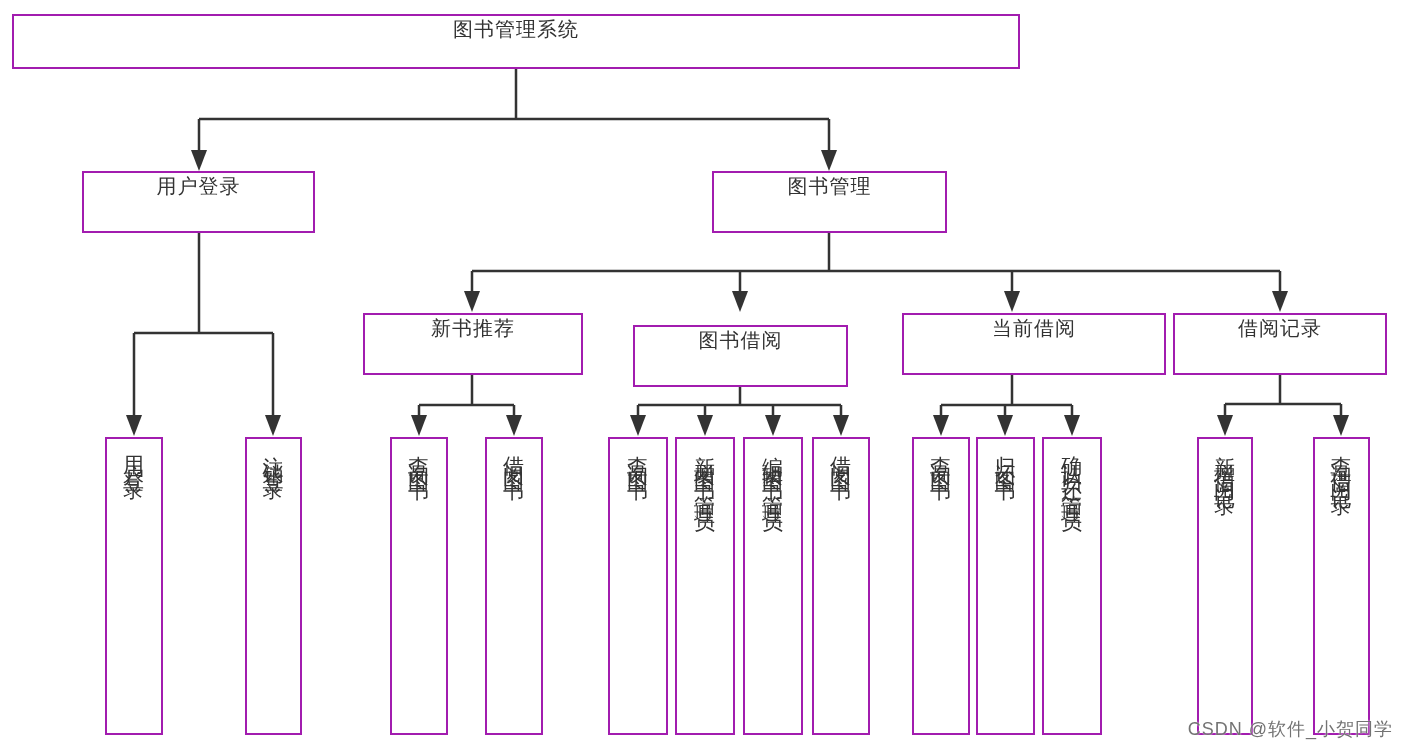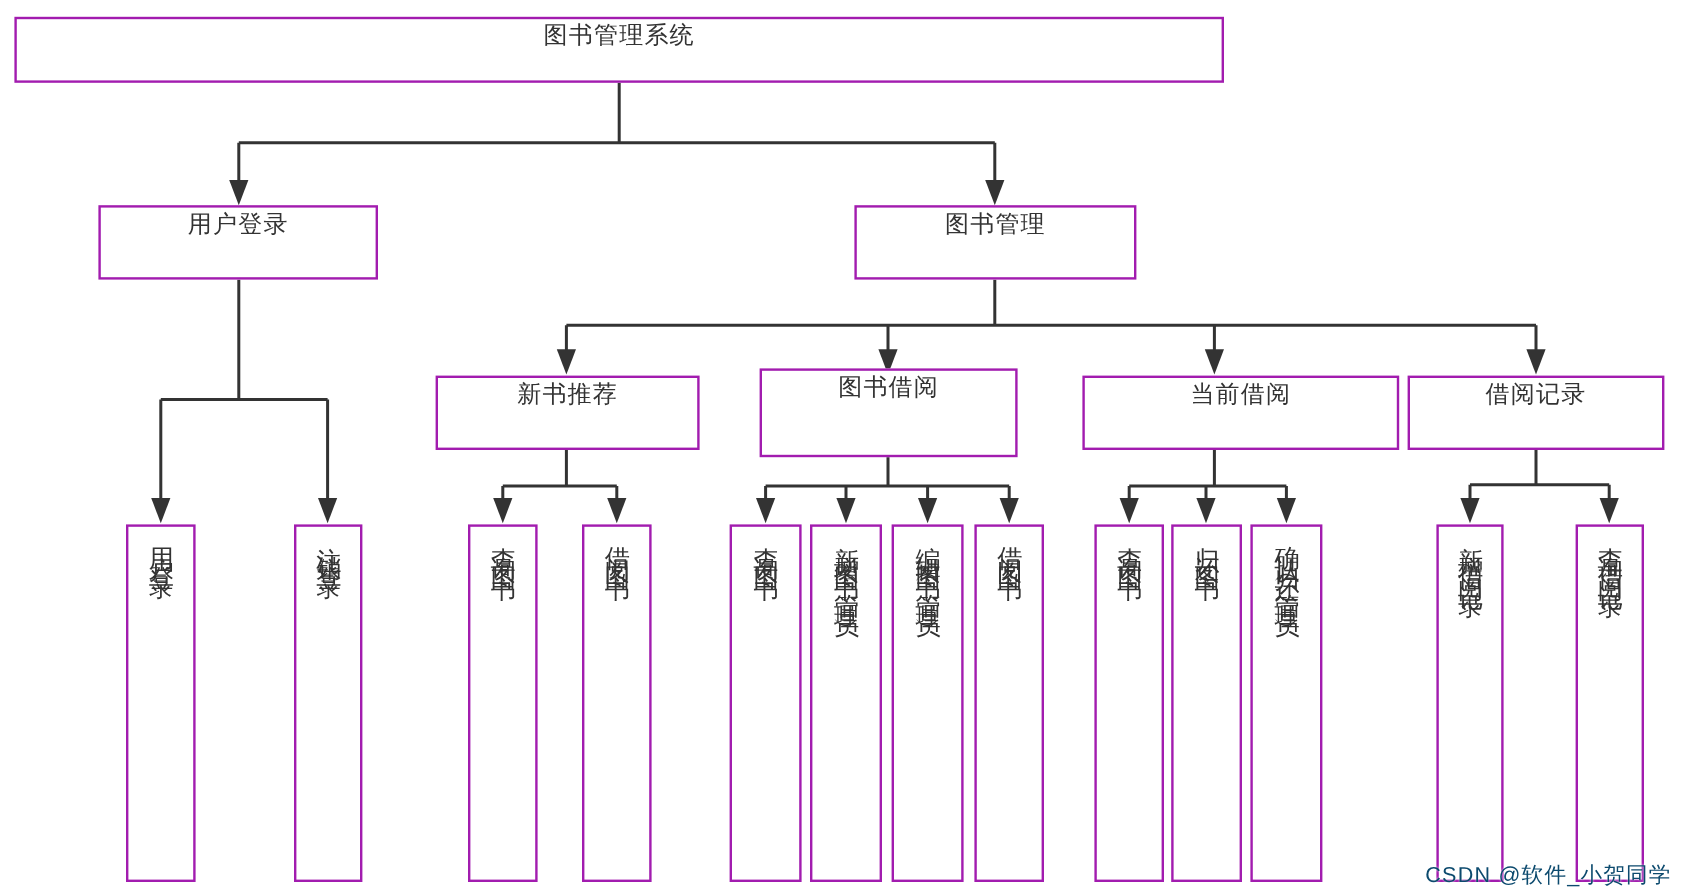--- a/index.html
+++ b/index.html
@@ -52,21 +52,21 @@
     font-size: 21px;
     letter-spacing: 8px;
     line-height: 1;
     white-space: nowrap;
   }
   .watermark {
     position: absolute;
     right: 12px;
     bottom: 6px;
     font-size: 18px;
-    color: #0c4a6e;
+    color: #737373;
     text-shadow: 0 0 2px #ffffff;
     letter-spacing: 1px;
   }
 </style>
 </head>
 <body>
 
 <div class="canvas">
 
   <svg class="connectors" viewBox="0 0 1405 747">
@@ -119,21 +119,21 @@
   <div class="node" style="left:82px; top:171px; width:233px; height:62px">
     <span class="label">用户登录</span>
   </div>
   <div class="node" style="left:363px; top:313px; width:220px; height:62px">
     <span class="label">新书推荐</span>
   </div>
 
   <div class="node" style="left:712px; top:171px; width:235px; height:62px">
     <span class="label">图书管理</span>
   </div>
-  <div class="node" style="left:633px; top:307px; width:215px; height:74px">
+  <div class="node" style="left:633px; top:325px; width:215px; height:62px">
     <span class="label">图书借阅</span>
   </div>
   <div class="node" style="left:902px; top:313px; width:264px; height:62px">
     <span class="label">当前借阅</span>
   </div>
   <div class="node" style="left:1173px; top:313px; width:214px; height:62px">
     <span class="label">借阅记录</span>
   </div>
 
   <div class="node leaf" style="left:105px; width:58px">

